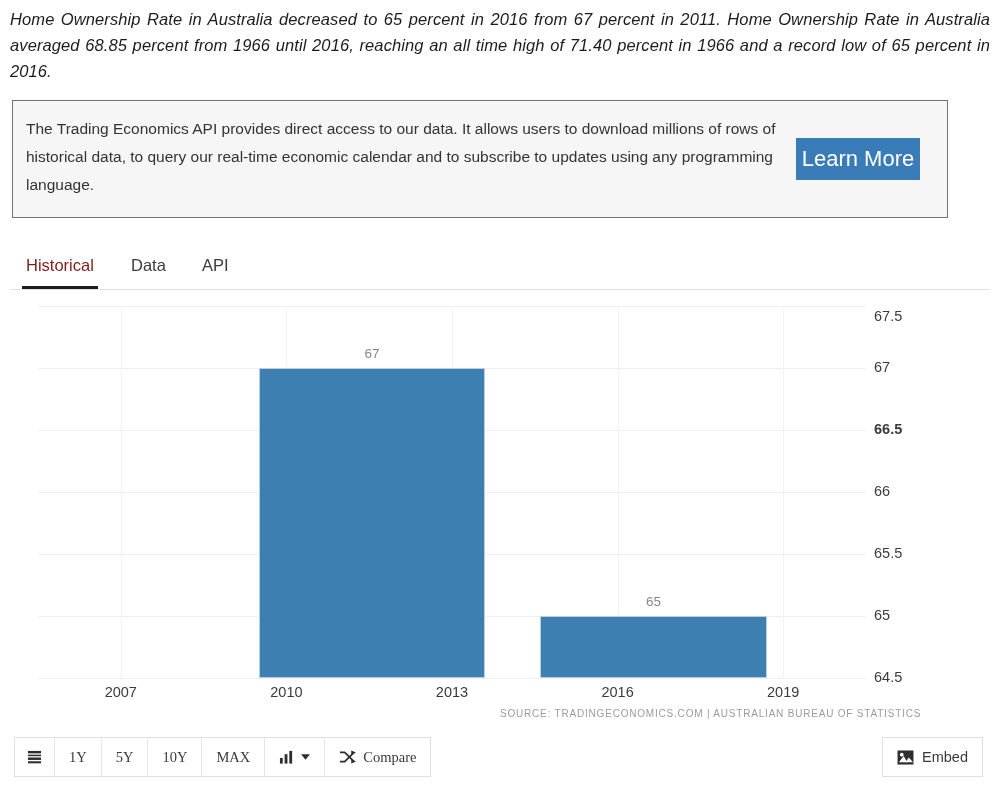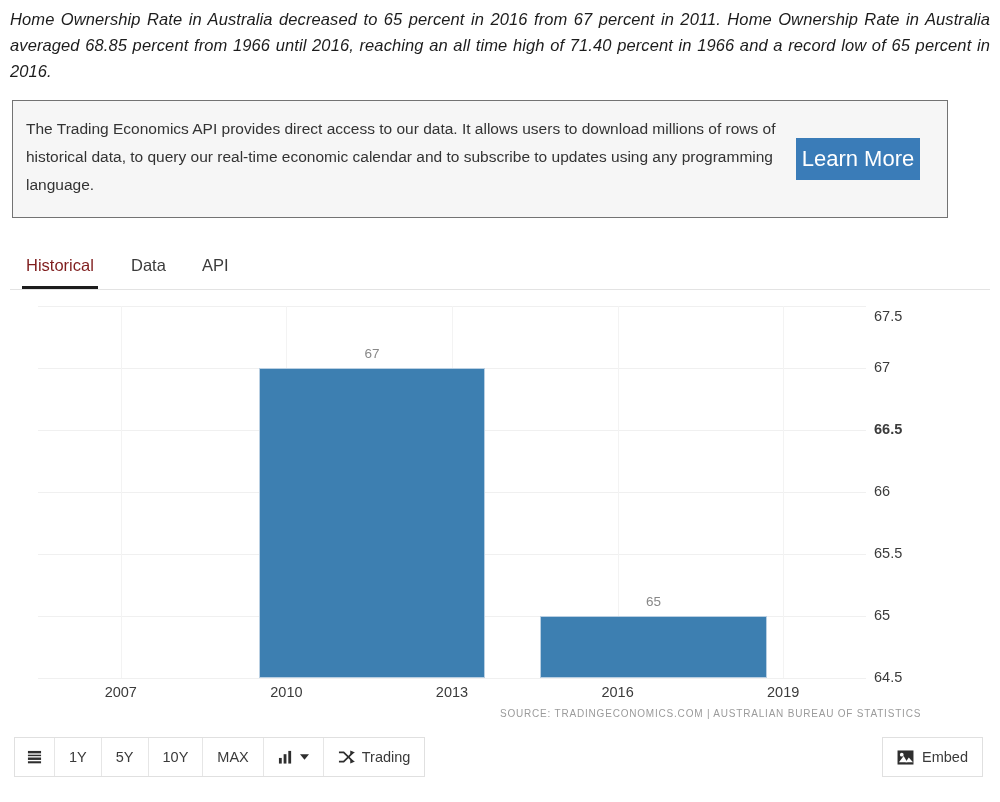--- a/index.html
+++ b/index.html
@@ -179,20 +179,21 @@
     align-items: center;
     justify-content: center;
     gap: 7px;
     padding: 0 14px;
     border-right: 1px solid #e6e6e6;
     font-size: 14.5px;
     color: #3a3a3a;
     cursor: pointer;
     background: #ffffff;
     white-space: nowrap;
+    font-family: Liberation Serif, serif;
   }
   .tb-btn:last-child { border-right: none; }
   .tb-btn.icon-only { padding: 0 12px; }
 
   .embed-btn {
     position: absolute;
     left: 882px;
     top: 737px;
     height: 40px;
     display: flex;
@@ -294,21 +295,21 @@
     </div>
     <div class="tb-btn">
       <span>
         <svg width="17" height="14" viewBox="0 0 18 14">
           <path d="M1 2 L6 2 L16 12" stroke="#2e2e2e" stroke-width="1.8" fill="none"></path>
           <path d="M1 12 L6 12 L16 2" stroke="#2e2e2e" stroke-width="1.8" fill="none"></path>
           <polygon points="13,0 18,2.2 13,4.4" fill="#2e2e2e"></polygon>
           <polygon points="13,9.6 18,11.8 13,14" fill="#2e2e2e"></polygon>
         </svg>
       </span>
-      <span>Trading</span>
+      <span>Compare</span>
     </div>
   </div>
 
   <div class="embed-btn">
     <span>
       <svg width="17" height="15" viewBox="0 0 18 16">
         <rect x="0.5" y="0.5" width="17" height="15" fill="#2e2e2e"></rect>
         <circle cx="5" cy="5" r="2" fill="#ffffff"></circle>
         <polygon points="2,13 7,6.5 11,13" fill="#ffffff"></polygon>
         <polygon points="9,13 12.5,8 17,13" fill="#ffffff"></polygon>

